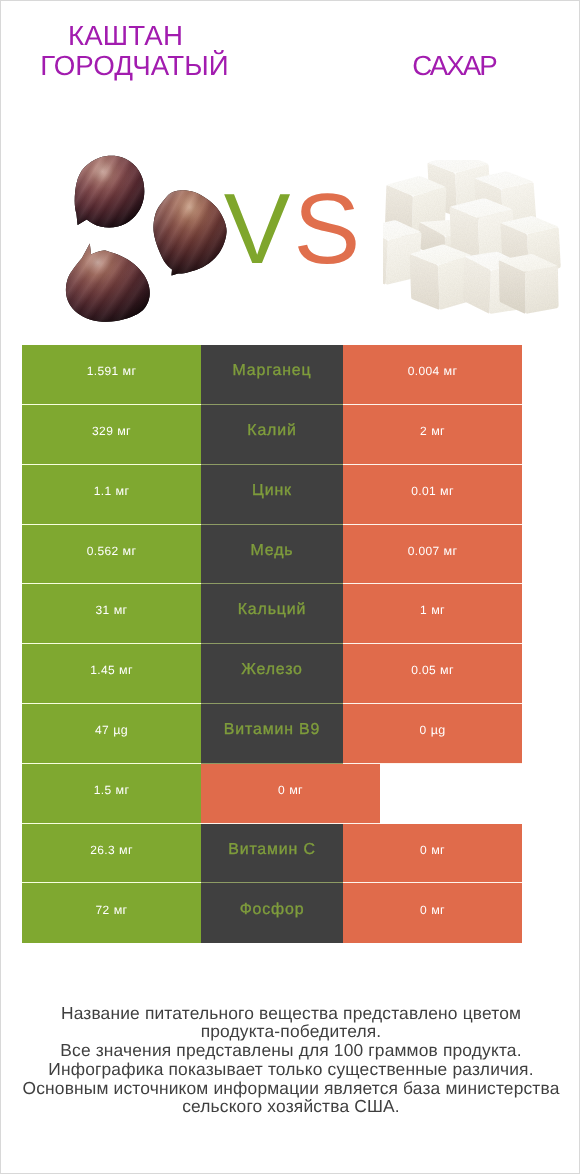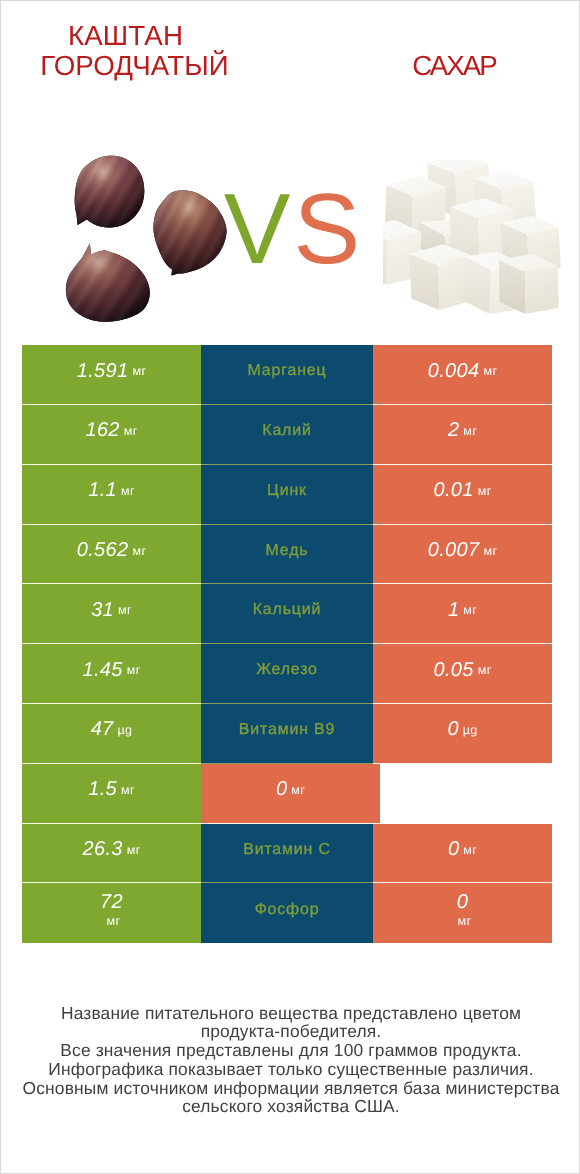--- a/index.html
+++ b/index.html
@@ -23,21 +23,21 @@
     border: 1px solid #d8d8d8;
     background: #fff;
     box-sizing: border-box;
   }
   
   .titles { position: absolute; top: 0; left: 0; width: 580px; height: 110px; }
   .title {
     position: absolute;
     text-align: center;
     font-weight: 400;
-    color: #b91c1c;
+    color: #a21caf;
     font-size: 27.7px;
     line-height: 29.9px;
     letter-spacing: 0.1px;
   }
   .title-left { left: 2px; top: 20.4px; width: 263px; }
   .tline { white-space: nowrap; }
   .tline-1 { position: relative; left: -9px; }
   .title-right { left: 339px; top: 50.3px; width: 230px; letter-spacing: -1.9px; text-indent: -1.9px; }
   
   .hero { position: absolute; top: 126px; left: 0; width: 580px; height: 225px; }
@@ -49,29 +49,29 @@
         text-align: center; white-space: nowrap; }
   .vs-v { color: #7fa62c; }
   .vs-s { color: #e06f4d; margin-left: 7px; }
   
   .table { position: absolute; left: 21px; top: 344.3px; width: 537px; }
   .row { position: relative; height: 59.81px; display: flex; }
   .cell { display: flex; align-items: center; justify-content: center;
           box-sizing: border-box; height: 100%; }
   .cell > span { position: relative; top: -3.5px; }
   .cell-left  { width: 179px; }
-  .cell-mid   { width: 172px; background: #0c4a6e; }
+  .cell-mid   { width: 142px; background: #404040; }
   .cell-right { width: 179px; }
   .win  { background: #7fa830; color: #ffffff; }
   .lose { background: #e06b4b; color: #ffffff; }
   .row .cell-left.win,  .row .cell-right.win  { border-bottom: 1.3px solid #f7ffdd; }
   .row .cell-left.lose, .row .cell-right.lose { border-bottom: 1.3px solid #fff4ec; }
   .row .cell-mid { border-bottom: 1.1px solid #8d9b64; }
-  .row:last-child .cell { border-bottom: none; flex-direction: column; }
-  .val  { font-size: 20px; font-weight: 400; letter-spacing: 0.35px; font-style: italic; }
+  .row:last-child .cell { border-bottom: none; }
+  .val  { font-size: 12px; font-weight: 400; letter-spacing: 0.35px; }
   .unit { font-size: 12.5px; margin-left: 4px; letter-spacing: 0.3px; }
   .nutrient { font-size: 15.9px; font-weight: 400; letter-spacing: 0.85px;
               -webkit-text-stroke: 0.34px currentColor; }
   .t-win  { color: #7f9d3c; }
   
   .footer {
     position: absolute; left: 0; top: 1002.5px; width: 580px;
     text-align: center; color: #3f3f3f; font-size: 17.4px; line-height: 18.8px;
     letter-spacing: 0.16px;
   }
@@ -312,21 +312,21 @@
         <div class="cell cell-mid">
           <span class="nutrient t-win">Марганец</span>
         </div>
         <div class="cell cell-right lose">
           <span class="val">0.004</span>
           <span class="unit">мг</span>
         </div>
       </div>
       <div class="row">
         <div class="cell cell-left win">
-          <span class="val">162</span>
+          <span class="val">329</span>
           <span class="unit">мг</span>
         </div>
         <div class="cell cell-mid">
           <span class="nutrient t-win">Калий</span>
         </div>
         <div class="cell cell-right lose">
           <span class="val">2</span>
           <span class="unit">мг</span>
         </div>
       </div>

